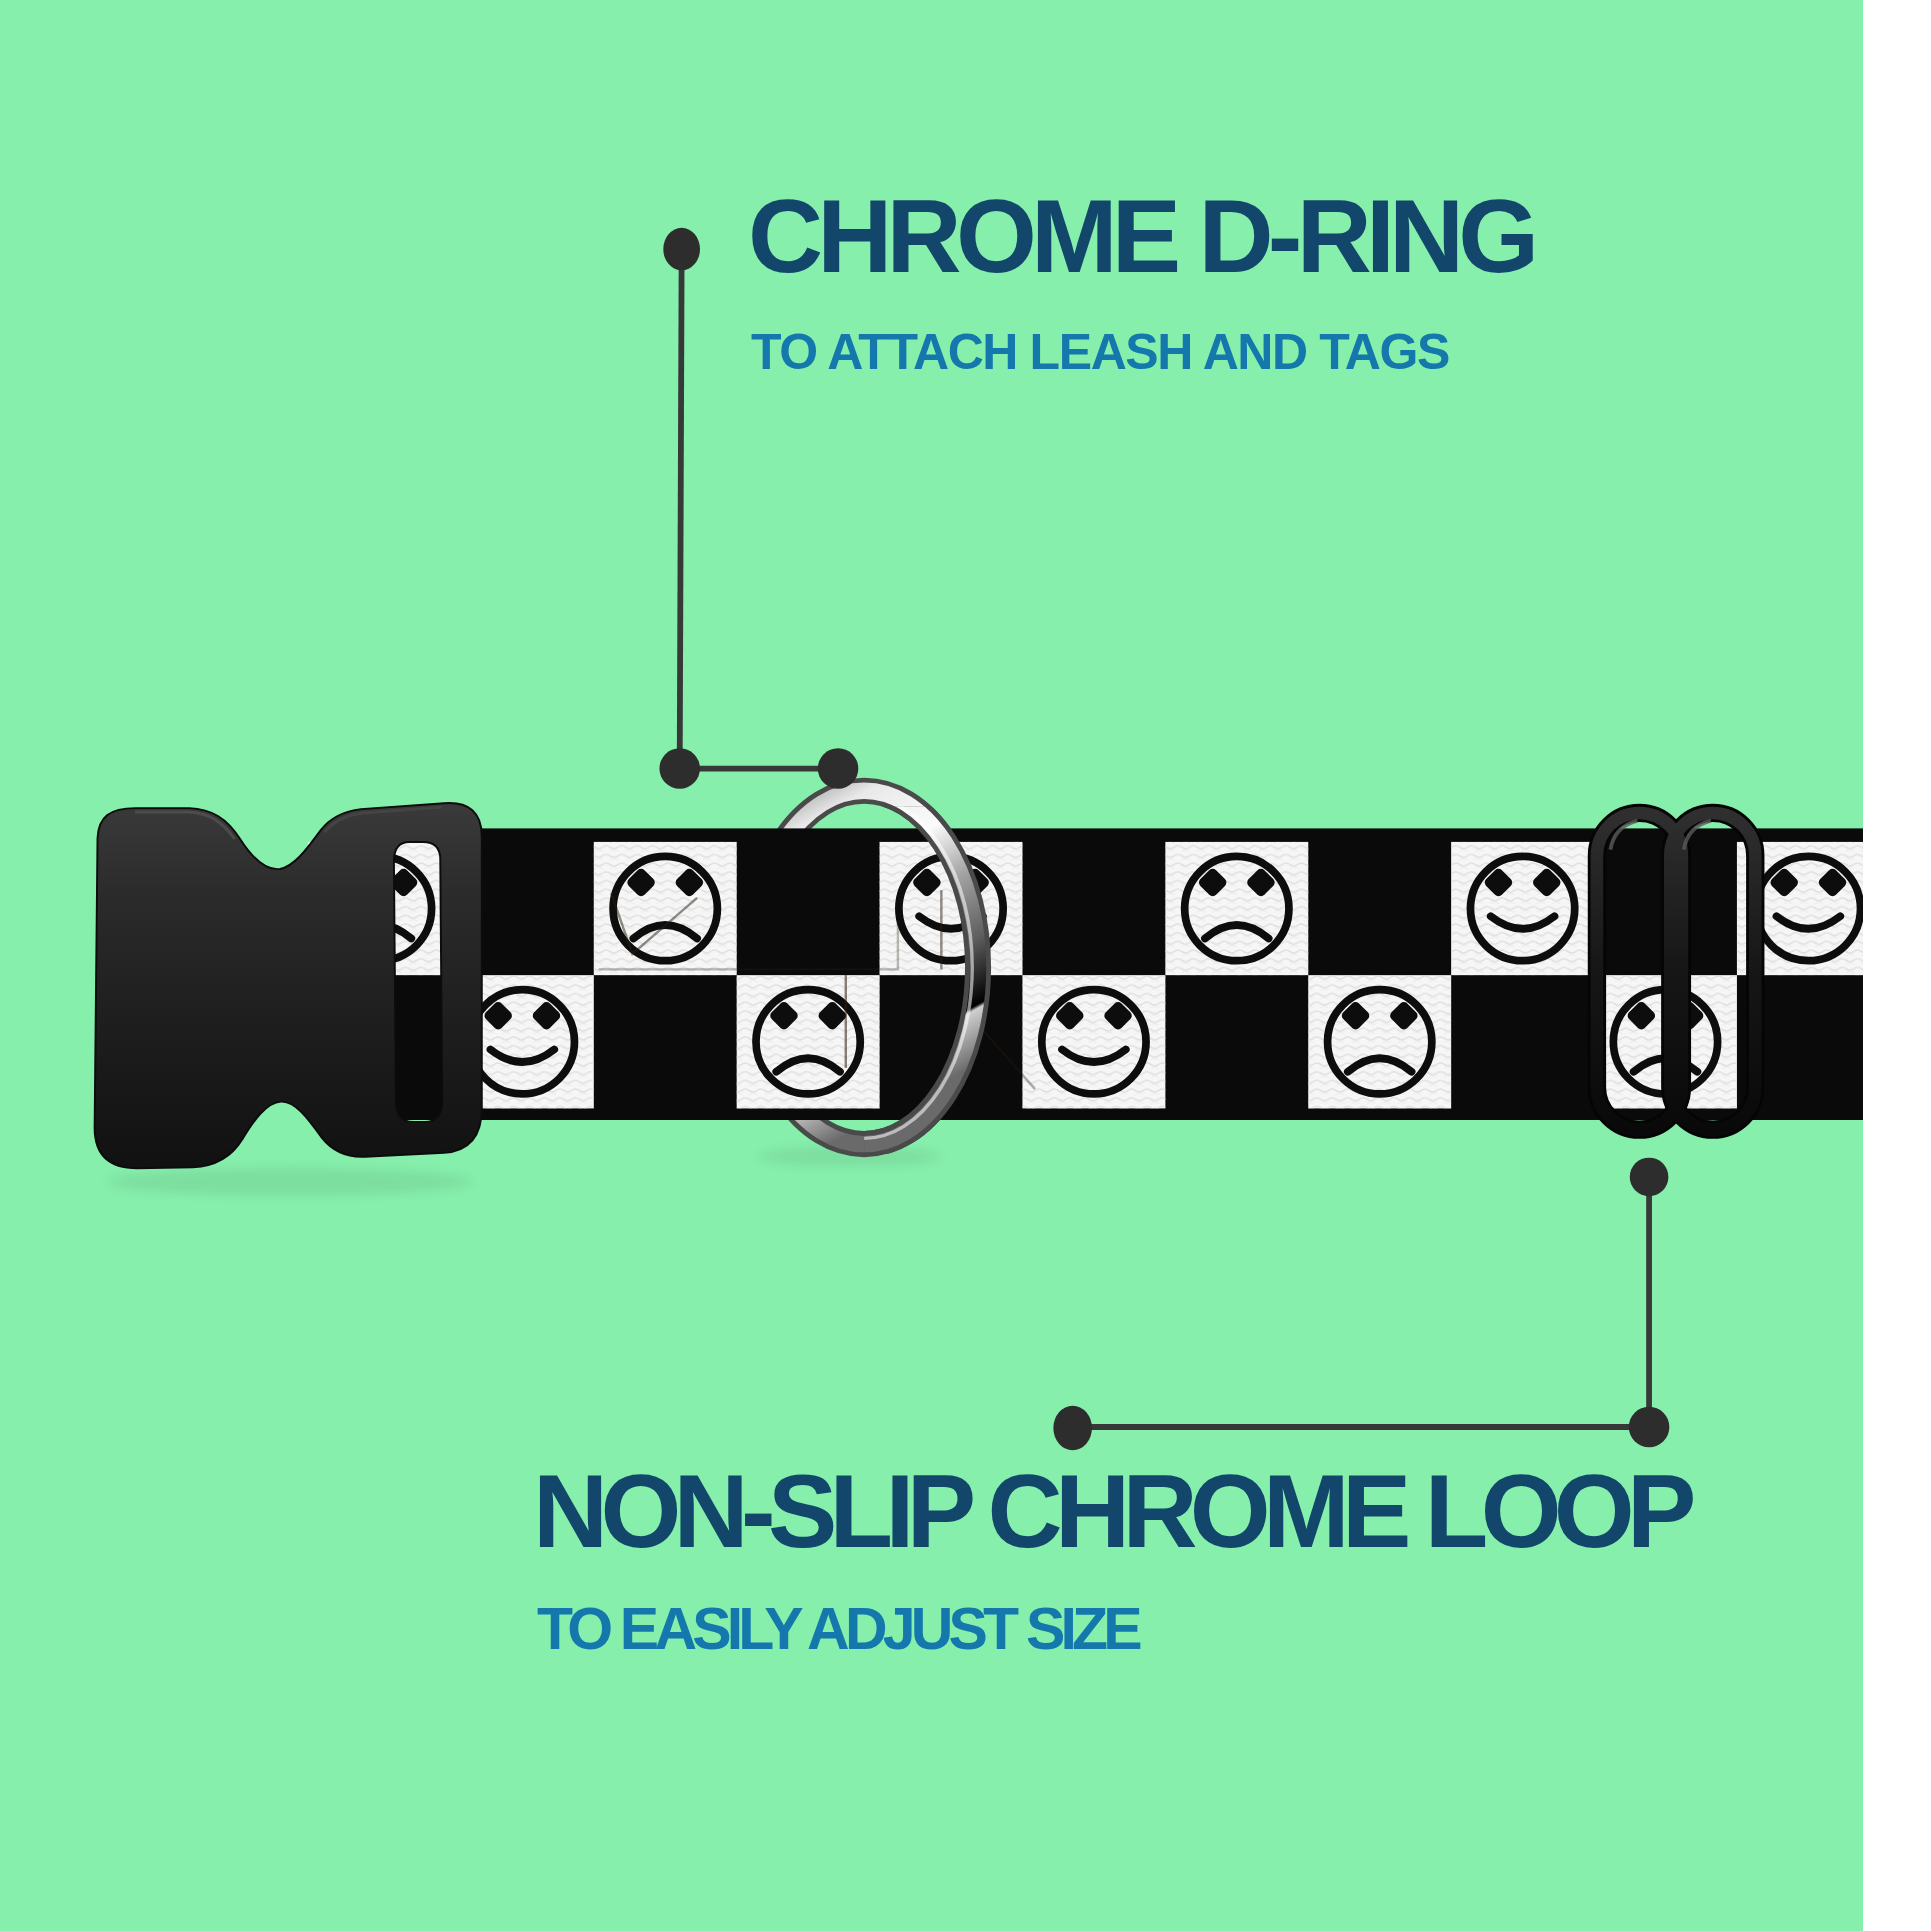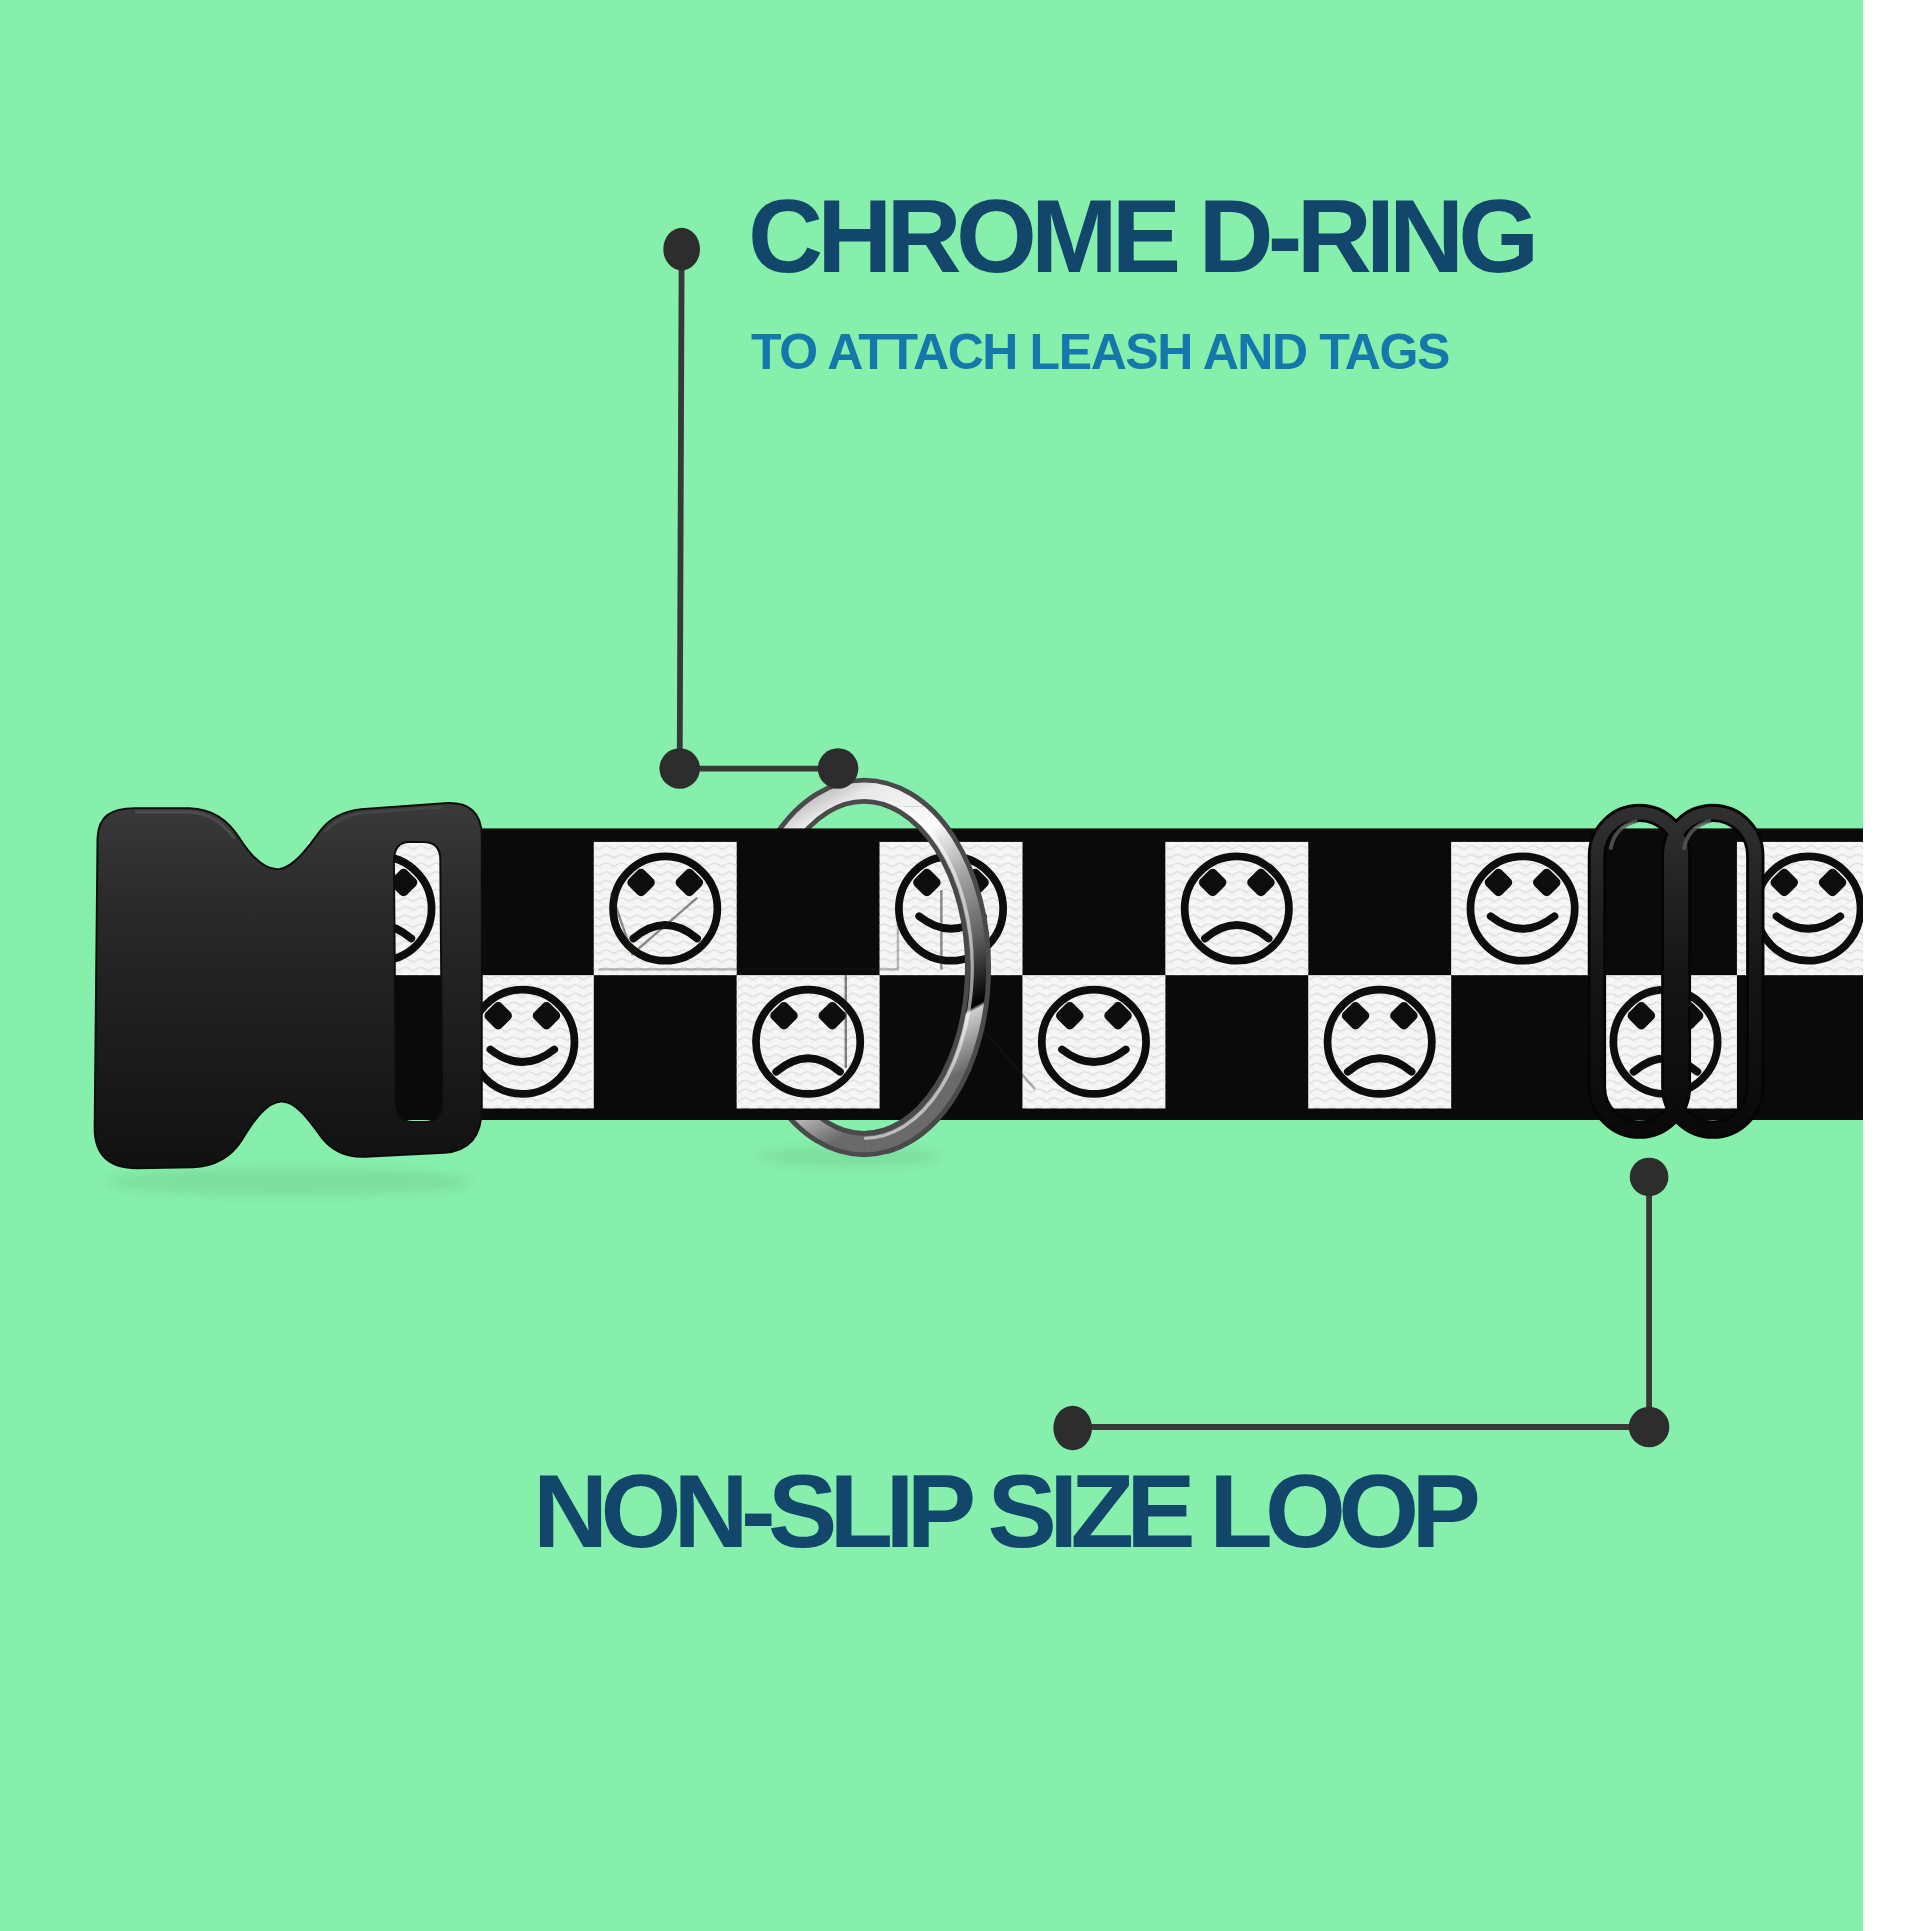--- a/index.html
+++ b/index.html
@@ -263,16 +263,17 @@
       <line x1="1111" y1="1478" x2="1708" y2="1478"></line>
       <circle cx="1708" cy="1219" r="20" stroke="none"></circle>
       <circle cx="1708" cy="1478" r="21" stroke="none"></circle>
       <ellipse cx="1111" cy="1479" rx="20" ry="23" stroke="none"></ellipse>
     </g>
   </svg>
 
   <div class="callout-title" id="top-title" style="color: rgb(18, 70, 106);">CHROME D-RING</div>
   <div class="callout-sub" id="top-sub" style="color: rgb(20, 120, 173);">TO ATTACH LEASH AND TAGS</div>
 
-  <div class="callout-title" id="bottom-title" style="color: rgb(18, 70, 106);">NON-SLIP SIZE LOOP</div>
+  <div class="callout-title" id="bottom-title" style="color: rgb(18, 70, 106);">NON-SLIP CHROME LOOP</div>
+  <div class="callout-sub" id="bottom-sub" style="color: rgb(20, 120, 173);">TO EASILY ADJUST SIZE</div>
 
 </div>
 
 
 </body></html>

